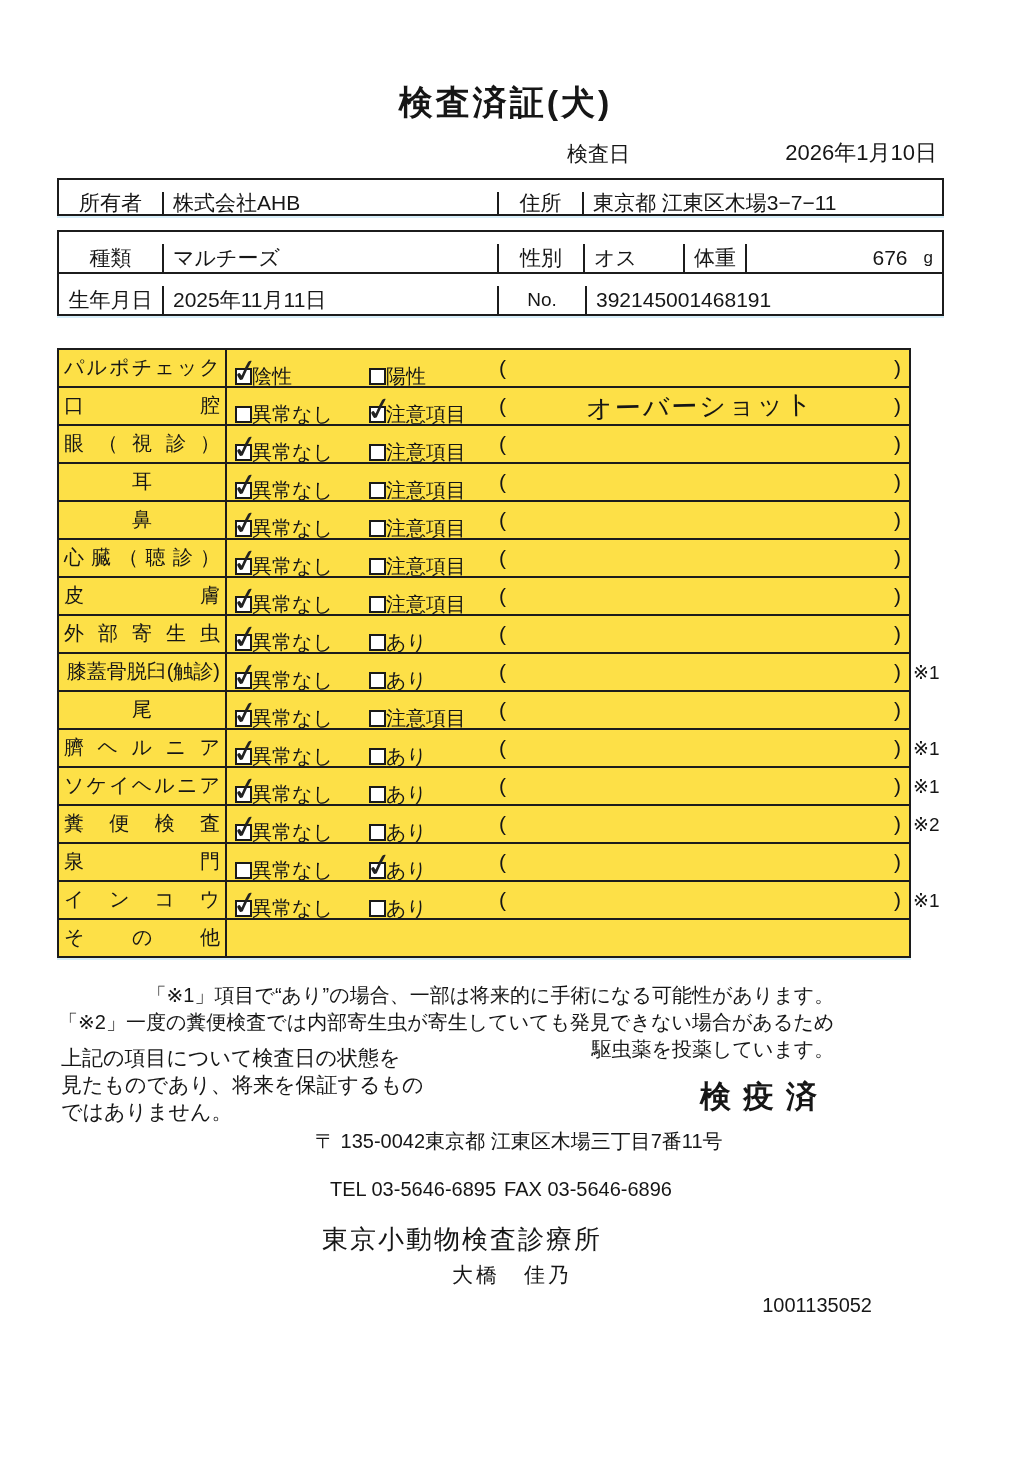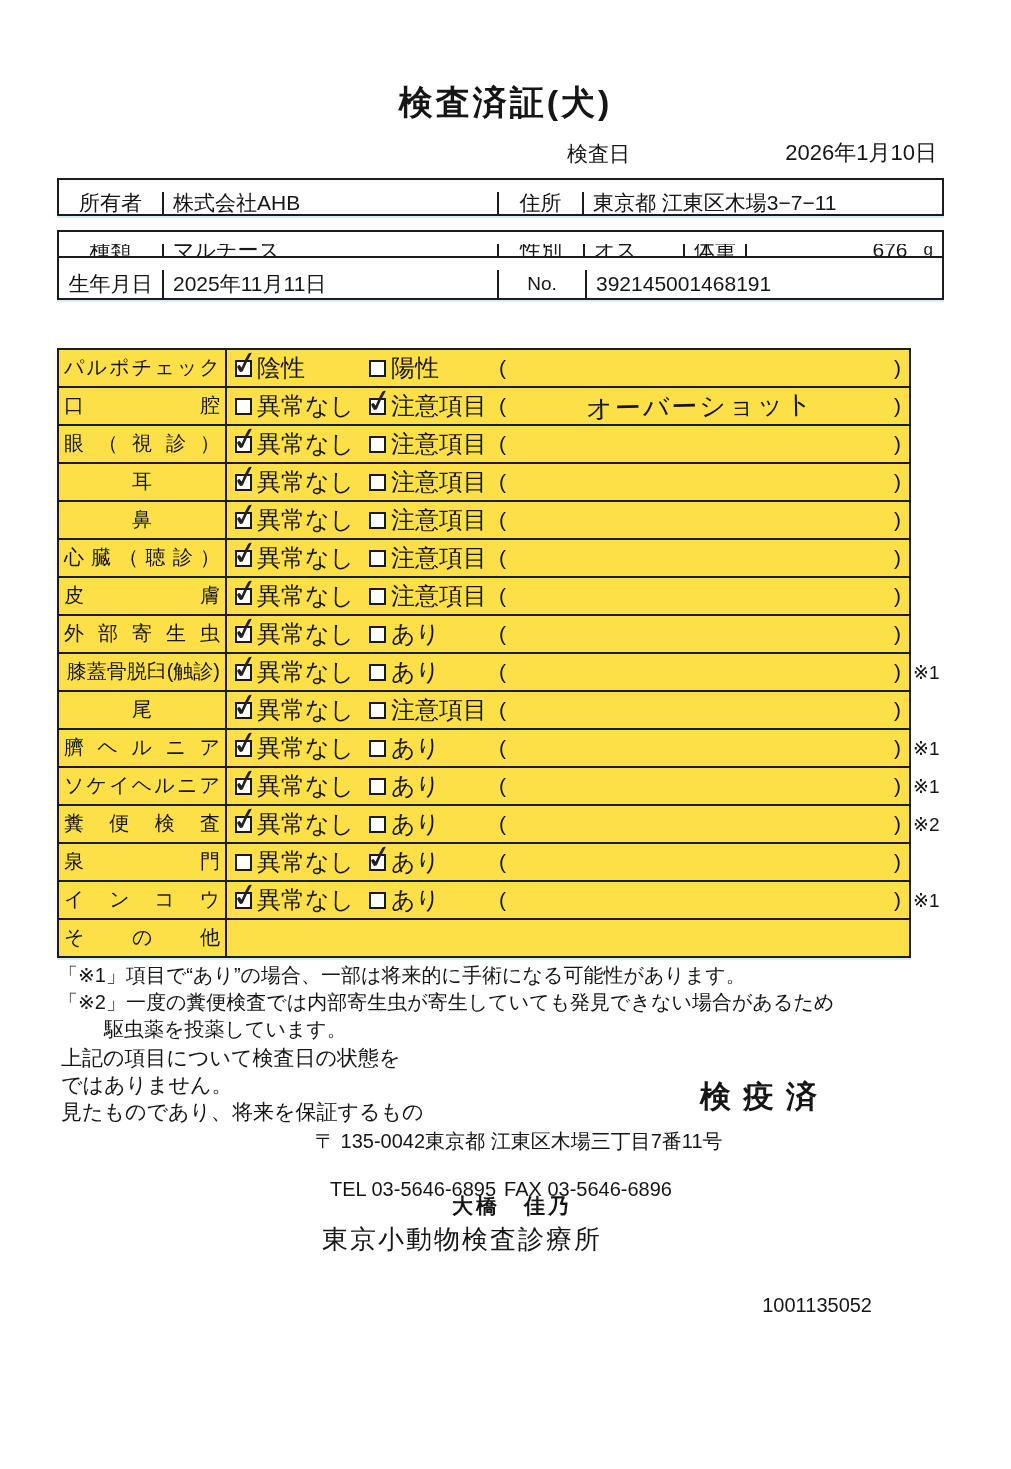--- a/index.html
+++ b/index.html
@@ -29,64 +29,64 @@
   }
   .cell:first-child { border-left:none; }
   .cell.lab { justify-content:center; padding:0 4px; font-weight:500; }
   .cell.rt  { justify-content:flex-end; }
   .unit { font-size:17px; margin-left:16px; }
   .no-lab { font-size:19px; }
 
   #owner-table { top:178px; left:57px; width:883px; }
   #owner-table .trow { grid-template-columns:103px 335px 85px 360px; height:34px; }
   #pet-table { top:230px; left:57px; width:883px; }
-  #pet-table .trow.r1 { grid-template-columns:103px 335px 86px 100px 62px 197px; height:24px; }
+  #pet-table .trow.r1 { grid-template-columns:103px 335px 86px 100px 62px 197px; height:40px; }
   #pet-table .trow.r2 { grid-template-columns:103px 335px 88px 357px; height:40px; }
 
   .intro { position:absolute; left:61px; top:318px; font-size:21px; font-weight:500; }
 
   
   #checklist { position:absolute; top:348px; left:57px; width:850px;
     border:2px solid #1c1c1c; background:#fde047; box-shadow:0 2px 0 rgba(120,200,235,.30); }
   .cl-row { position:relative; display:flex; height:36px; }
   .cl-row + .cl-row { border-top:2px solid #1c1c1c; }
   .cl-label {
     width:168px; flex:none; border-right:2px solid #1c1c1c; box-sizing:border-box;
     font-size:20px; line-height:34px; padding:0 5px; white-space:nowrap; overflow:hidden;text-align:right;
   }
   .cl-label.justify { text-align:justify; text-align-last:justify; }
   .cl-label.center  { text-align:center; }
   .cl-content { position:relative; flex:1; }
-  .opt { position:absolute; left:8px; top:0; height:100%; display:flex; align-items:center; gap:5px; font-size:24px; white-space:nowrap; }
+  .opt { position:absolute; left:8px; top:8px; height:100%; display:flex; align-items:center; font-size:20px; white-space:nowrap; }
   .opt.g2 { left:142px; }
   .box { width:13px; height:13px; border:2px solid #1a1a1a; display:inline-block; position:relative; flex:none; background:#fff; }
   .box.checked::after {
     content:"✓"; position:absolute; left:-5px; top:-18px; font-size:32px;
     font-weight:500; transform:rotate(-10deg); color:#222;
   }
   .paren-group {
     position:absolute; left:272px; right:8px; top:0; height:100%;
     display:flex; align-items:center; justify-content:space-between; font-size:21px;
   }
   .note { flex:1; text-align:center; }
   .note.hand { font-size:26px; letter-spacing:2px; transform:rotate(-1.2deg); font-weight:500; }
   .cl-remark {
     position:absolute; right:-50px; top:0; height:100%; width:46px;
     display:flex; align-items:center; font-size:19px;
   }
 
   
-  .footnotes { position:absolute; left:58px; top:962px; font-size:20px; line-height:27px; font-weight:500; }
+  .footnotes { position:absolute; left:58px; top:982px; font-size:20px; line-height:27px; font-weight:500;text-align:right; }
   .footnotes .indent { padding-left:46px; }
   .disclaimer { position:absolute; left:61px; top:1044px; font-size:21px; line-height:27px; font-weight:500; }
   .stamp { position:absolute; left:700px; top:1076px; font-size:31px; letter-spacing:12px; font-weight:600; }
   .postal-line { position:absolute; left:315px; top:1128px; display:flex; font-size:20px; font-weight:500; }
   .tel-line { position:absolute; left:330px; top:1178px; display:flex; gap:8px; font-size:20px; font-weight:500; }
   .clinic-name { position:absolute; left:322px; top:1222px; font-size:26px; letter-spacing:2px; font-weight:500; }
-  .examiner { position:absolute; left:452px; top:1192px; font-size:21px; letter-spacing:3px; font-weight:700; }
+  .examiner { position:absolute; left:452px; top:1261px; font-size:21px; letter-spacing:3px; font-weight:400; }
   .doc-code { position:absolute; right:139px; top:1294px; font-size:20px; }
 </style>
 </head>
 <body>
 
 <div class="page">
 
   <div class="doc-title">検査済証(犬)</div>
   <div class="date-label">検査日</div>
   <div class="date-value">2026年1月10日</div>
@@ -404,22 +404,22 @@
     </div>
 
   <div class="footnotes">
     <div>「※1」項目で“あり”の場合、一部は将来的に手術になる可能性があります。</div>
     <div>「※2」一度の糞便検査では内部寄生虫が寄生していても発見できない場合があるため</div>
     <div class="indent">駆虫薬を投薬しています。</div>
   </div>
 
   <div class="disclaimer">
     <div>上記の項目について検査日の状態を</div>
+    <div>見たものであり、将来を保証するもの</div>
     <div>ではありません。</div>
-    <div>見たものであり、将来を保証するもの</div>
   </div>
 
   <div class="stamp">検疫済</div>
 
   <div class="postal-line">
     <span>〒 135-0042</span>
     <span>東京都 江東区木場三丁目7番11号</span>
   </div>
 
   <div class="tel-line">

